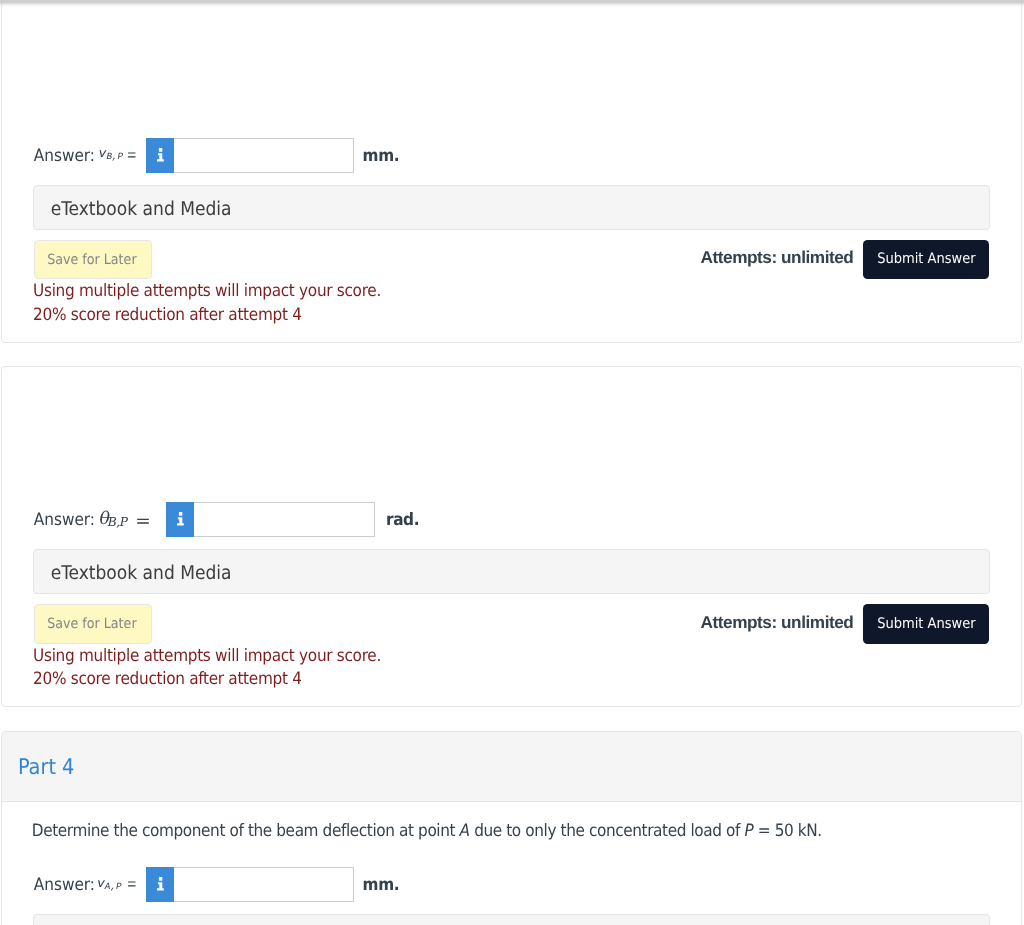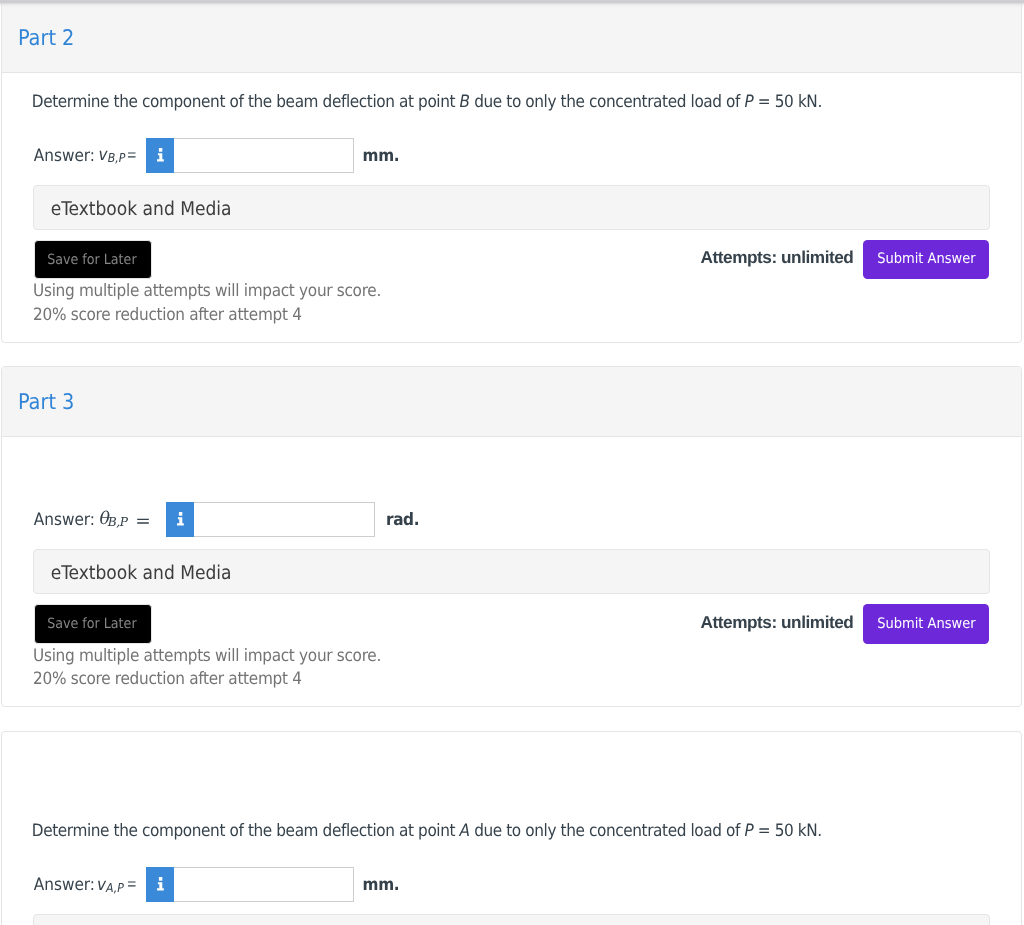--- a/index.html
+++ b/index.html
@@ -15,66 +15,62 @@
         border:1px solid #e5e5e5;border-radius:4px;box-sizing:border-box;}
   .card-head{position:absolute;left:0;top:0;right:0;height:70.6px;background:#f5f5f5;
              border-bottom:1px solid #e5e5e5;box-sizing:border-box;border-radius:3px 3px 0 0;}
   .part-title{position:absolute;left:15.9px;font-size:21.5px;color:#3084d7;line-height:1;}
 
   .qtext{position:absolute;left:29.8px;font-size:17px;letter-spacing:-0.39px;color:#36424b;white-space:nowrap;line-height:1;}
   .qtext i{font-style:italic;}
 
   .ansline{position:absolute;left:0;height:35px;}
   .anslabel{position:absolute;font-size:17px;letter-spacing:0;color:#36424b;white-space:nowrap;line-height:1;}
-  .mathv{font-size:17px;letter-spacing:0;}
+  .mathv{font-size:13px;letter-spacing:0;font-family:Liberation Mono, monospace;}
   .mathv i{font-style:italic;}
   .mathv sub{font-size:0.72em;vertical-align:-0.2em;font-style:italic;letter-spacing:0;}
   .eq{font-family:"Liberation Sans",sans-serif;font-size:15.5px;letter-spacing:0;}
   .eqbig{font-family:"DejaVu Serif",serif;font-size:18.5px;letter-spacing:0;}
   .mathgreek{font-family:"DejaVu Serif",serif;font-size:17.5px;letter-spacing:0;}
   .mathgreek i{font-style:italic;}
   .mathgreek sub{font-family:"DejaVu Serif",serif;font-size:0.70em;vertical-align:-0.17em;font-style:italic;letter-spacing:-0.4px;margin-left:-2.5px;}
   .infobtn{position:absolute;width:28px;height:35px;background:#3a8ad9;border-radius:0;
            box-sizing:border-box;overflow:hidden;}
   .infobtn svg{position:absolute;left:11.2px;top:10px;}
   .ansinput{position:absolute;height:35px;border:1px solid #cdcdcd;border-left:none;
             background:#ffffff;box-sizing:border-box;outline:none;padding:0 6px;
             font-family:"DejaVu Sans Condensed",sans-serif;font-size:17px;color:#36424b;}
   .unit{position:absolute;font-size:17px;letter-spacing:-0.39px;color:#36424b;white-space:nowrap;line-height:1;font-weight:bold;}
 
   .etext{position:absolute;left:31.2px;width:956.6px;height:45px;background:#f5f5f5;
          border:1px solid #e5e5e5;border-radius:4px;box-sizing:border-box;}
   .etext .lbl{position:absolute;left:16.6px;font-size:19px;color:#3d3d3d;white-space:nowrap;line-height:1;}
 
   .savebtn{position:absolute;left:31.6px;width:118.5px;height:39.5px;border:1px solid #e7e7e7;
-           border-radius:4px;background:#000000;box-sizing:border-box;}
+           border-radius:4px;background:#fef9c3;box-sizing:border-box;}
   .savebtn span{position:absolute;left:-1.9px;right:0;text-align:center;font-size:14.1px;color:#858585;line-height:1;}
 
-  .submitbtn{position:absolute;left:861.3px;width:126.2px;height:39.5px;background:#6d28d9;
+  .submitbtn{position:absolute;left:861.3px;width:126.2px;height:39.5px;background:#0f172a;
              border-radius:4.5px;box-sizing:border-box;}
   .submitbtn span{position:absolute;left:0;right:0;text-align:center;font-size:14.5px;color:#ffffff;line-height:1;}
 
   .attempts{position:absolute;font-family:"Liberation Sans",sans-serif;font-size:17.2px;font-weight:bold;letter-spacing:-0.45px;color:#36424b;white-space:nowrap;line-height:1;}
-  .warn{position:absolute;left:31.1px;font-size:17px;letter-spacing:-0.3px;color:#737373;white-space:nowrap;line-height:1;text-align:center;}
+  .warn{position:absolute;left:31.1px;font-size:17px;letter-spacing:-0.3px;color:#7f1d1d;white-space:nowrap;line-height:1;text-align:center;}
 
     .topline{position:absolute;left:0;top:0;width:1024px;height:9px;z-index:5;pointer-events:none;
            background:linear-gradient(to bottom,rgba(206,206,209,0.95) 0px,rgba(204,204,207,1) 2px,rgba(203,203,207,0.85) 3px,rgba(212,212,215,0.52) 4px,rgba(220,220,223,0.35) 5px,rgba(228,228,231,0.22) 6px,rgba(236,236,239,0.12) 7px,rgba(240,240,243,0.05) 8px,rgba(240,240,243,0) 9px);}
 </style>
 </head>
 <body>
 
 <div class="page">
   <div class="topline"></div>
 
   <div class="card" style="top:1.25px;height:341.8px;">
-    <div class="card-head">
-      <div class="part-title" style="top:25.5px">Part 2</div>
-    </div>
 
-    <div class="qtext" style="top:91.5px"><span>Determine the component of the beam deflection at point </span><i>B</i><span> due to only the concentrated load of </span><i>P</i><span> = 50 kN.</span></div>
 
     <div class="ansline" style="top:136.75px">
       <div class="anslabel" style="left:31.8px;top:8.8px">Answer:</div>
       <div class="anslabel mathv" style="left:96.6px;top:8.2px"><i>v</i><sub>B,P</sub></div>
       <div class="anslabel eq" style="left:125.2px;top:8.5px">=</div>
       <div class="infobtn" style="left:143.9px;top:-1.45px">
           <svg width="7" height="14" viewBox="0 0 7 14">
             <rect x="1.9" y="0" width="3.4" height="3.7" fill="#ffffff"></rect>
             <path d="M0.9 5.2 L5.3 5.2 L5.3 11.2 L6.8 11.2 L6.8 13.6 L0.0 13.6 L0.0 11.2 L2.3 11.2 L2.3 7.2 L0.9 7.2 Z" fill="#ffffff"></path>
           </svg>
@@ -93,23 +89,20 @@
     <div class="attempts" style="left:698.6px;top:247.2px">Attempts: unlimited</div>
     <div class="submitbtn" style="top:237.6px">
         <span style="top:12.6px">Submit Answer</span>
       </div>
 
     <div class="warn" style="top:281.2px">Using multiple attempts will impact your score.</div>
     <div class="warn" style="top:304.5px">20% score reduction after attempt 4</div>
   </div>
 
   <div class="card" style="top:365.6px;height:341.8px;">
-    <div class="card-head">
-      <div class="part-title" style="top:25.5px">Part 3</div>
-    </div>
 
 
     <div class="ansline" style="top:136.75px">
       <div class="anslabel" style="left:31.8px;top:8.8px">Answer:</div>
       <div class="anslabel mathgreek" style="left:97.6px;top:8px"><i>θ</i><sub>B,P</sub></div>
       <div class="anslabel eqbig" style="left:133.3px;top:10px">=</div>
       <div class="infobtn" style="left:164.1px;top:-1.45px">
           <svg width="7" height="14" viewBox="0 0 7 14">
             <rect x="1.9" y="0" width="3.4" height="3.7" fill="#ffffff"></rect>
             <path d="M0.9 5.2 L5.3 5.2 L5.3 11.2 L6.8 11.2 L6.8 13.6 L0.0 13.6 L0.0 11.2 L2.3 11.2 L2.3 7.2 L0.9 7.2 Z" fill="#ffffff"></path>
@@ -129,20 +122,23 @@
     <div class="attempts" style="left:698.6px;top:247.2px">Attempts: unlimited</div>
     <div class="submitbtn" style="top:237.6px">
         <span style="top:12.6px">Submit Answer</span>
       </div>
 
     <div class="warn" style="top:281.2px">Using multiple attempts will impact your score.</div>
     <div class="warn" style="top:304.5px">20% score reduction after attempt 4</div>
   </div>
 
   <div class="card" style="top:730.7px;height:341.8px;">
+    <div class="card-head">
+      <div class="part-title" style="top:25.5px">Part 4</div>
+    </div>
 
     <div class="qtext" style="top:91.5px"><span>Determine the component of the beam deflection at point </span><i>A</i><span> due to only the concentrated load of </span><i>P</i><span> = 50 kN.</span></div>
 
     <div class="ansline" style="top:136.75px">
       <div class="anslabel" style="left:31.8px;top:8.8px">Answer:</div>
       <div class="anslabel mathv" style="left:95px;top:8.2px"><i>v</i><sub>A,P</sub></div>
       <div class="anslabel eq" style="left:125.2px;top:8.5px">=</div>
       <div class="infobtn" style="left:143.9px;top:-1.45px">
           <svg width="7" height="14" viewBox="0 0 7 14">
             <rect x="1.9" y="0" width="3.4" height="3.7" fill="#ffffff"></rect>

